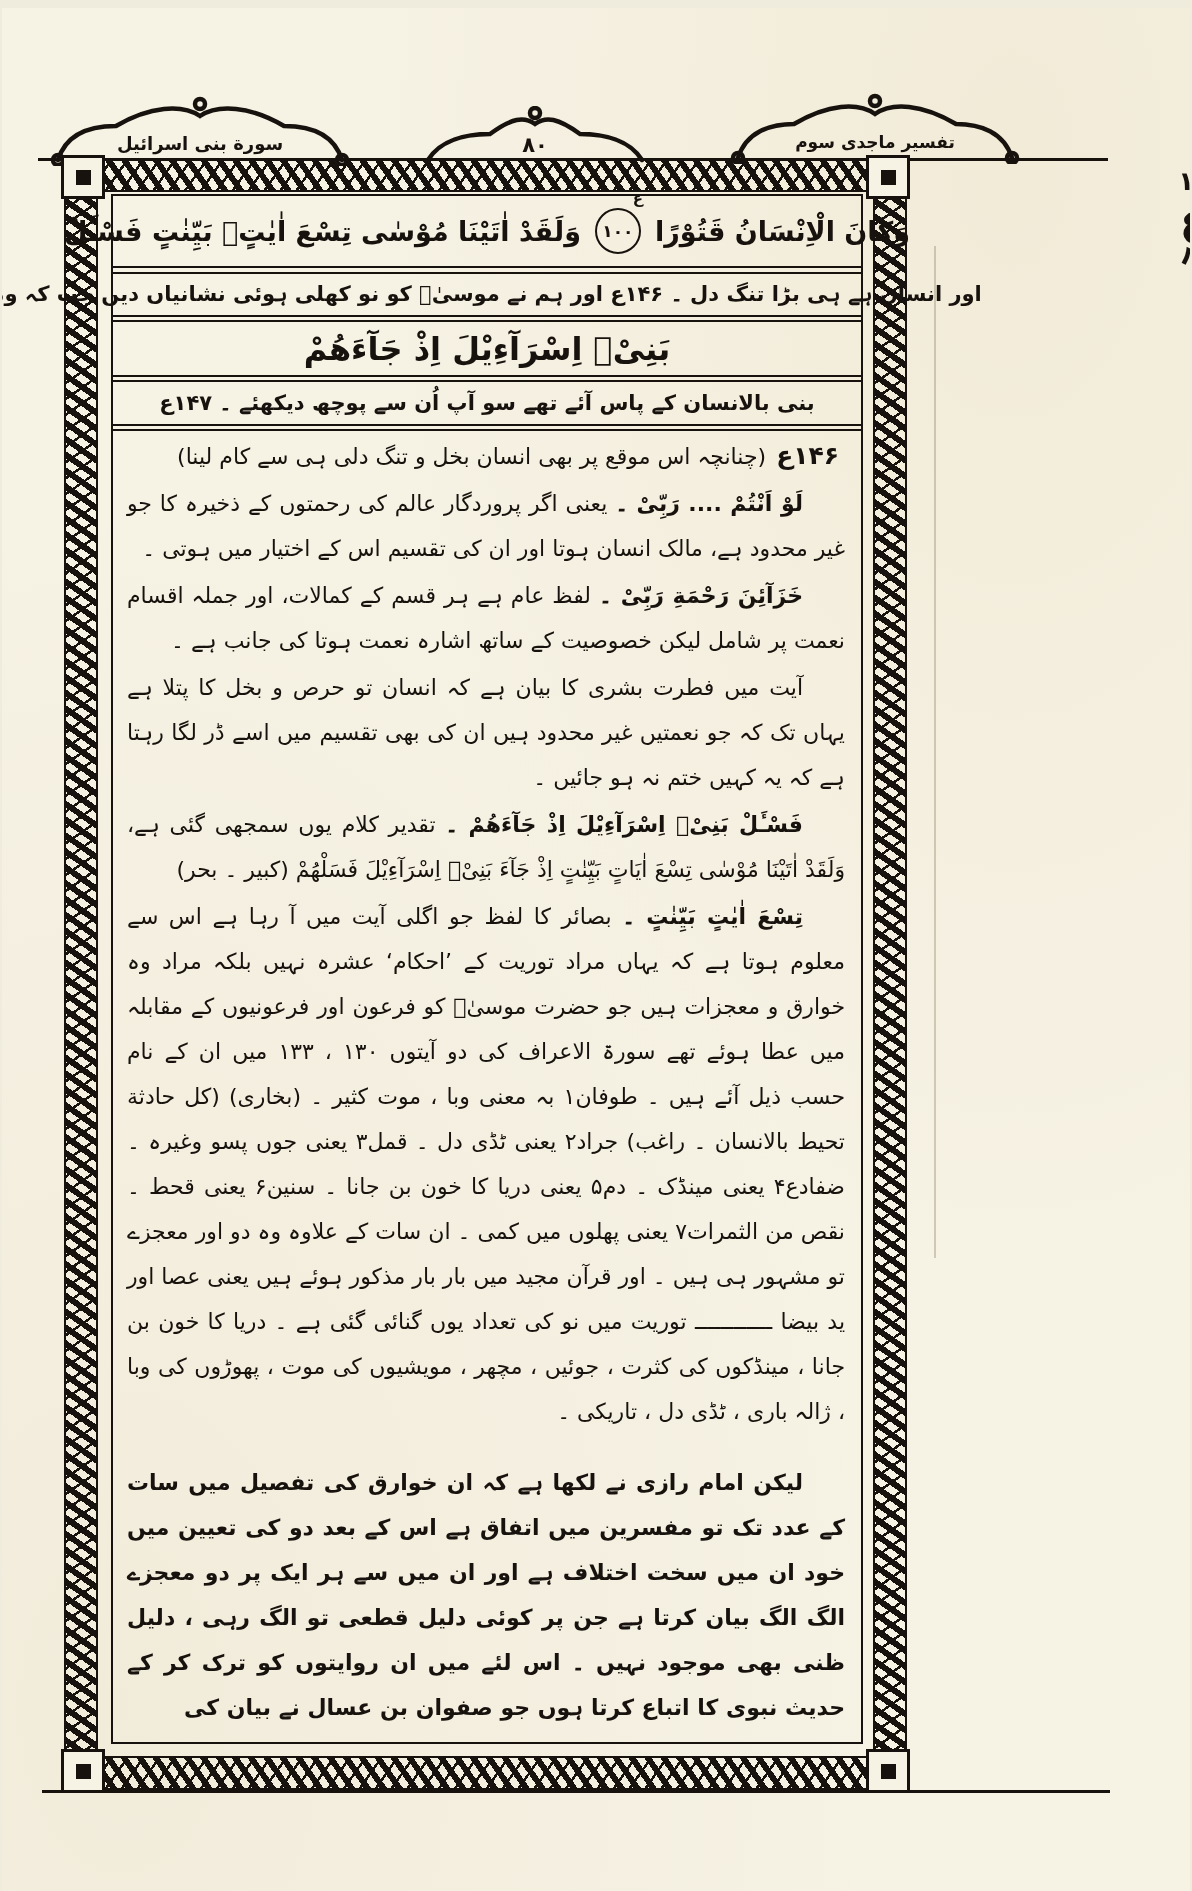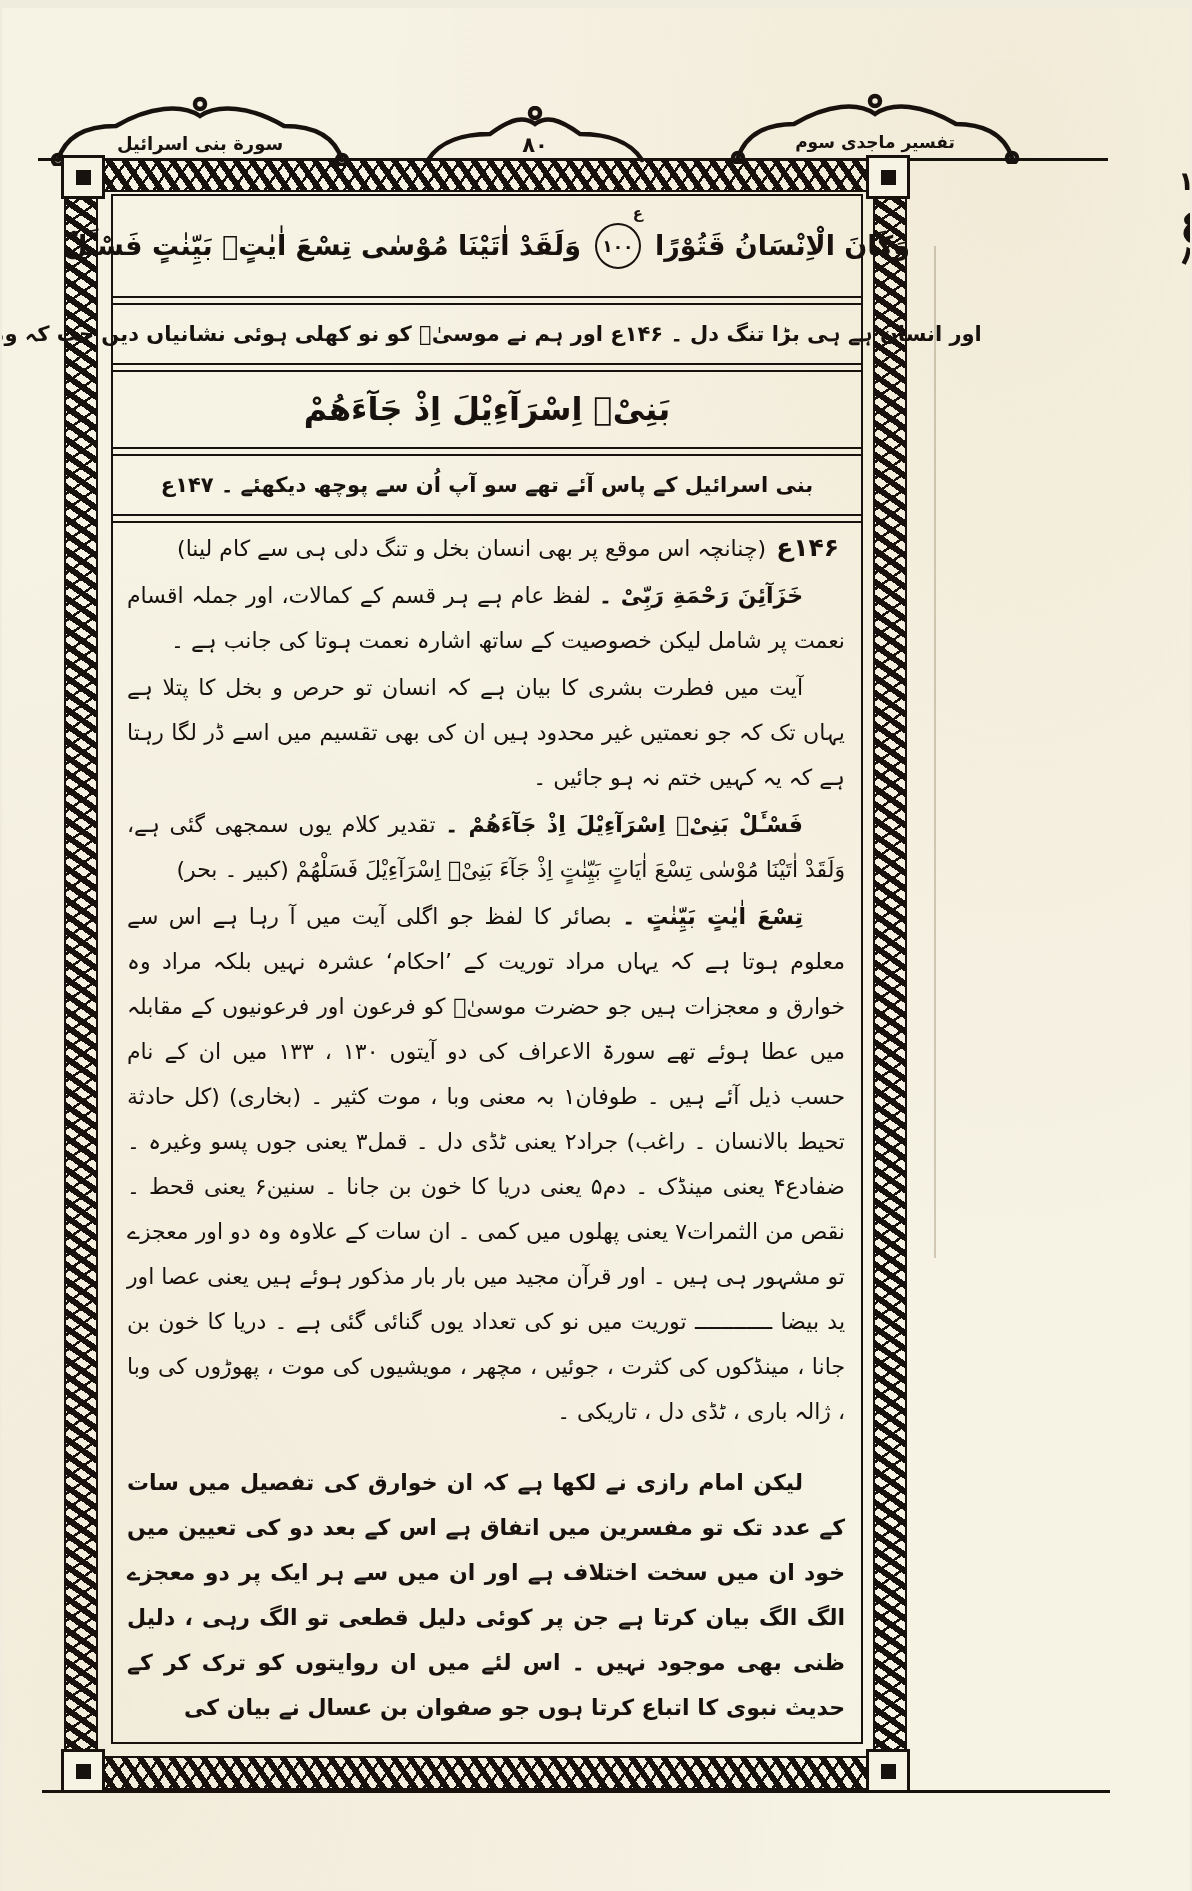--- a/index.html
+++ b/index.html
@@ -177,29 +177,32 @@
       <div class="rule"></div>
 
       <div class="row trans">اور انسان ہے ہی بڑا تنگ دل ۔ ۱۴۶ع اور ہم نے موسىٰؑ کو نو کھلی ہوئی نشانیاں دیں جب کہ وہ</div>
 
       <div class="rule"></div>
 
       <div class="row verse2">بَنِىْۤ اِسْرَآءِيْلَ اِذْ جَآءَهُمْ</div>
 
       <div class="rule"></div>
 
-      <div class="row trans">بنی اسرائیل کے پاس آئے تھے سو آپ اُن سے پوچھ دیکھئے ۔ ۱۴۷ع</div>
+      <div class="row trans">بنی بالانسان کے پاس آئے تھے سو آپ اُن سے پوچھ دیکھئے ۔ ۱۴۷ع</div>
 
       <div class="rule"></div>
 
       <div class="commentary">
         <p class="note-marker-line">
           <span class="marker">۱۴۶ع</span><span>(چنانچہ اس موقع پر بھی انسان بخل و تنگ دلی ہی سے کام لینا)</span>
         </p>
         <p>
+          <span class="lead">لَوْ اَنْتُمْ .... رَبِّىْ ۔</span> <span>یعنی اگر پروردگار عالم کی رحمتوں کے ذخیرہ کا جو غیر محدود ہے، مالک انسان ہوتا اور ان کی تقسیم اس کے اختیار میں ہوتی ۔</span>
+        </p>
+        <p>
           <span class="lead">خَزَآئِنَ رَحْمَةِ رَبِّىْ ۔</span> <span>لفظ عام ہے ہر قسم کے کمالات، اور جملہ اقسام نعمت پر شامل لیکن خصوصیت کے ساتھ اشارہ نعمت ہوتا کی جانب ہے ۔</span>
         </p>
         <p>
           <span>آیت میں فطرت بشری کا بیان ہے کہ انسان تو حرص و بخل کا پتلا ہے یہاں تک کہ جو نعمتیں غیر محدود ہیں ان کی بھی تقسیم میں اسے ڈر لگا رہتا ہے کہ یہ کہیں ختم نہ ہو جائیں ۔</span>
         </p>
         <p>
           <span class="lead">فَسْـَٔلْ بَنِىْۤ اِسْرَآءِيْلَ اِذْ جَآءَهُمْ ۔</span> <span>تقدیر کلام یوں سمجھی گئی ہے، وَلَقَدْ اٰتَيْنَا مُوْسٰى تِسْعَ اٰيَاتٍ بَيِّنٰتٍ اِذْ جَآءَ بَنِىْۤ اِسْرَآءِيْلَ فَسَلْهُمْ (کبیر ۔ بحر)</span>
         </p>
         <p>
           <span class="lead">تِسْعَ اٰيٰتٍ بَيِّنٰتٍ ۔</span> <span>بصائر کا لفظ جو اگلی آیت میں آ رہا ہے اس سے معلوم ہوتا ہے کہ یہاں مراد توریت کے ’احکام‘ عشرہ نہیں بلکہ مراد وہ خوارق و معجزات ہیں جو حضرت موسىٰؑ کو فرعون اور فرعونیوں کے مقابلہ میں عطا ہوئے تھے سورۃ الاعراف کی دو آیتوں ۱۳۰ ، ۱۳۳ میں ان کے نام حسب ذیل آئے ہیں ۔ طوفان۱ بہ معنی وبا ، موت کثیر ۔ (بخاری) (کل حادثة تحیط بالانسان ۔ راغب) جراد۲ یعنی ٹڈی دل ۔ قمل۳ یعنی جوں پسو وغیرہ ۔ ضفادع۴ یعنی مینڈک ۔ دم۵ یعنی دریا کا خون بن جانا ۔ سنین۶ یعنی قحط ۔ نقص من الثمرات۷ یعنی پھلوں میں کمی ۔ ان سات کے علاوہ وہ دو اور معجزے تو مشہور ہی ہیں ۔ اور قرآن مجید میں بار بار مذکور ہوئے ہیں یعنی عصا اور ید بیضا ــــــــــــ توریت میں نو کی تعداد یوں گنائی گئی ہے ۔ دریا کا خون بن جانا ، مینڈکوں کی کثرت ، جوئیں ، مچھر ، مویشیوں کی موت ، پھوڑوں کی وبا ، ژالہ باری ، ٹڈی دل ، تاریکی ۔</span>

